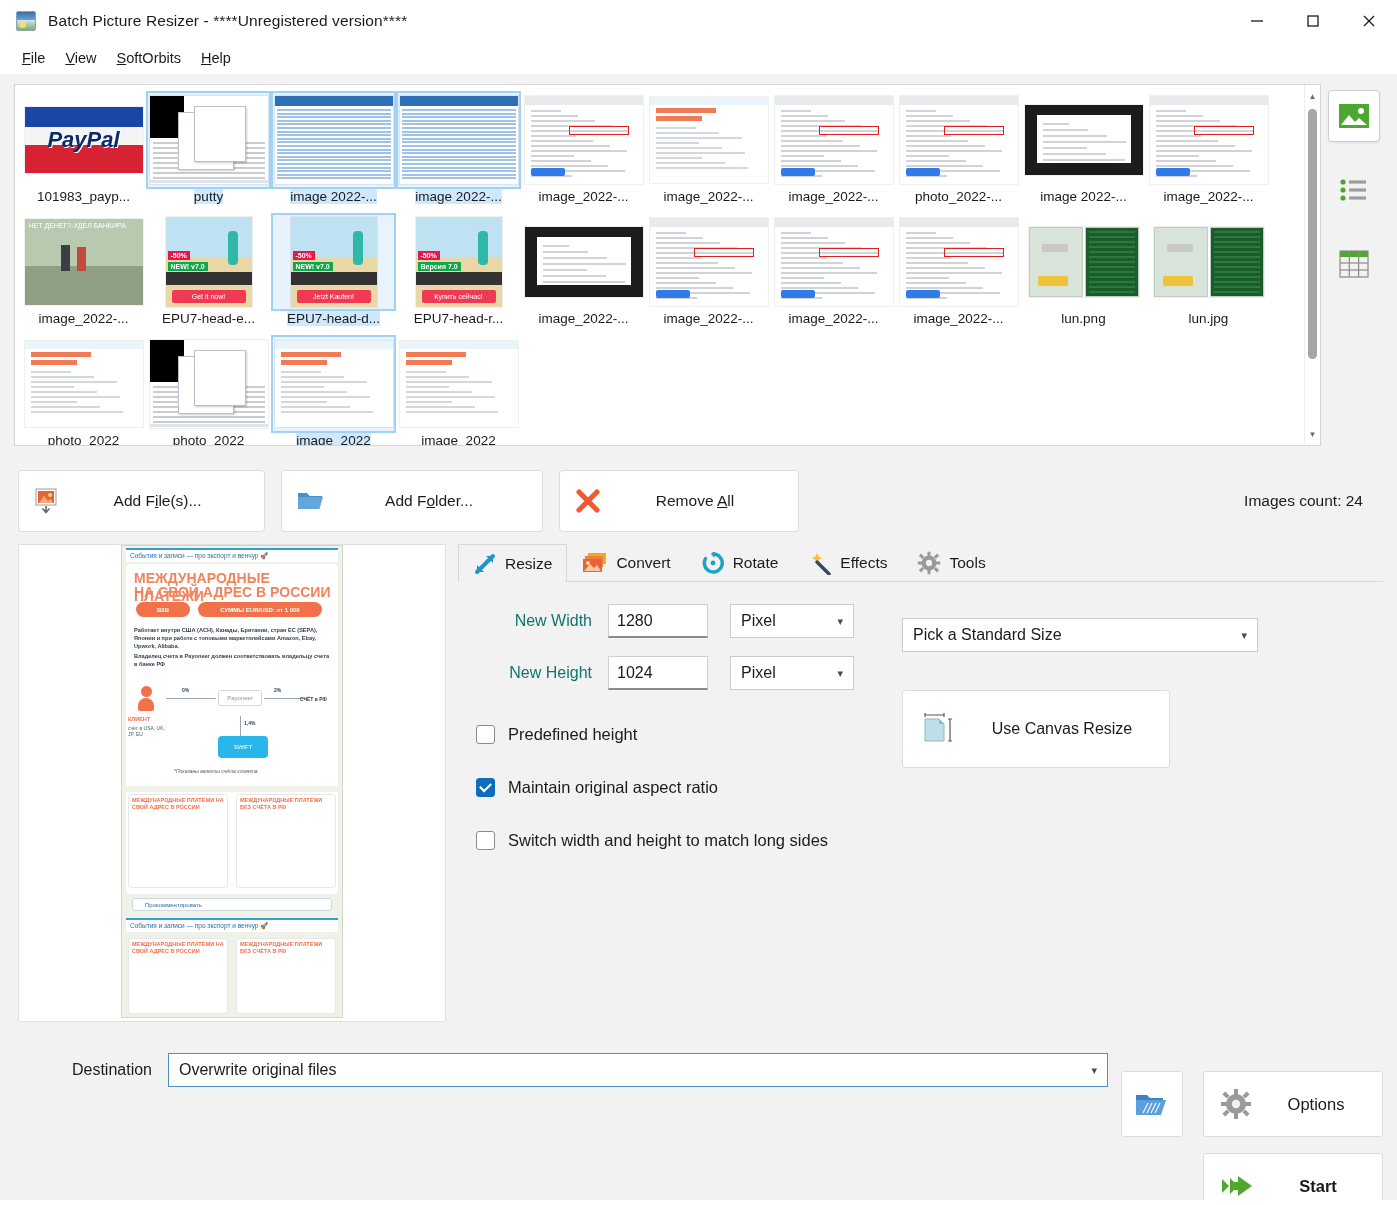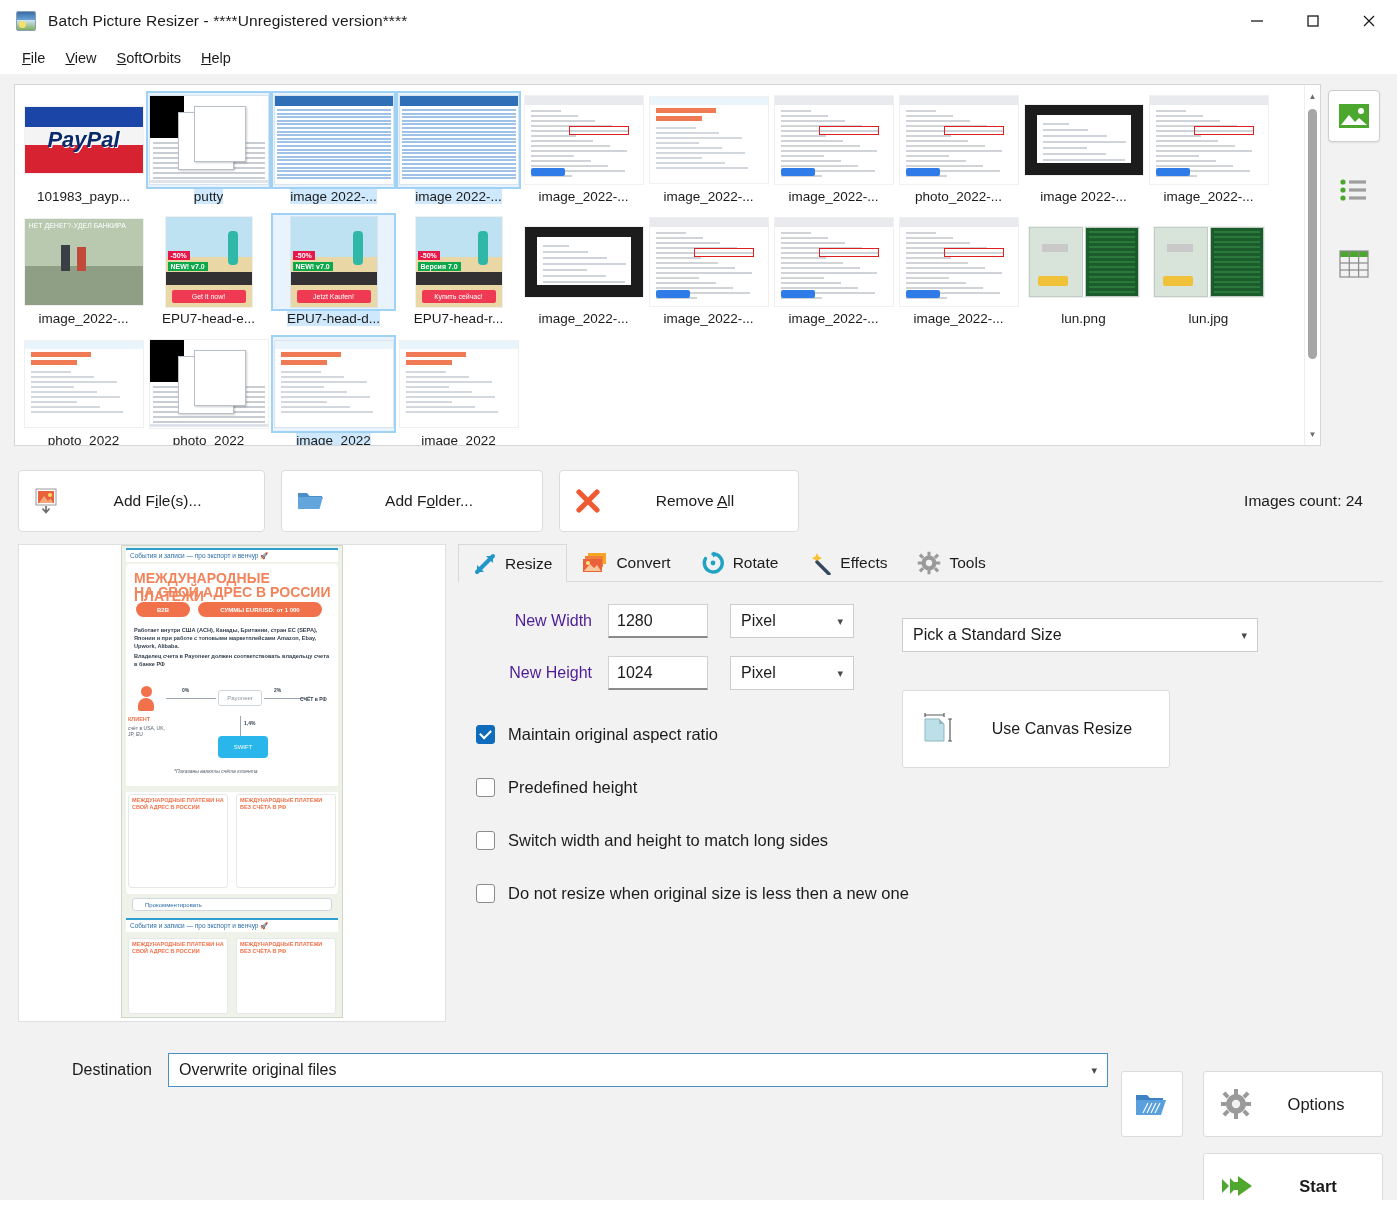--- a/index.html
+++ b/index.html
@@ -216,21 +216,21 @@
   .tab {
     display: flex; align-items: center; gap: 8px; height: 38px; padding: 0 14px;
     font-size: 15.5px; color: #1b1b1b; border: 1px solid transparent; border-bottom: none;
     cursor: default;
   }
   .tab.active { background: #f2f2f2; border-color: #d8d8d8; position: relative; top: 1px; }
 
   .panel { padding: 22px 0 0 0; flex: 1 1 auto; position: relative; }
 
   .field-row { display: flex; align-items: center; margin-bottom: 18px; }
-  .field-label { width: 150px; text-align: right; padding-right: 16px; font-size: 16px; color: #4c1d95; }
+  .field-label { width: 150px; text-align: right; padding-right: 16px; font-size: 16px; color: #0f766e; }
   .txtbox {
     width: 100px; height: 34px; background: #fff; border: 1px solid #d0d0d0;
     border-bottom: 2px solid #8a8a8a; font-size: 16px; color: #1b1b1b;
     padding: 0 8px; line-height: 32px;
   }
   .combo {
     height: 34px; background: #fff; border: 1px solid #cccccc;
     display: flex; align-items: center; padding: 0 10px; font-size: 16px; color: #1b1b1b;
     position: relative;
   }
@@ -995,34 +995,30 @@
             <path d="M4 8 h14 l5 5 v17 H4 Z" fill="#bcdfe8" stroke="#8fb9c4"></path>
             <path d="M18 8 v5 h5" fill="#8fb9c4"></path>
             <path d="M4 4 h19 M4 2 v4 M23 2 v4" stroke="#5a5a5a" stroke-width="1.2" fill="none"></path>
             <path d="M29 8 v22 M27 8 h4 M27 30 h4" stroke="#5a5a5a" stroke-width="1.2" fill="none"></path>
           </svg>
           <div class="lbl">Use Canvas Resize</div>
         </div>
 
         <div class="checks" id="checks">
             <div class="chkrow">
+              <div class="chk"></div>
+              <div class="chklbl">Predefined height</div>
+            </div>
+            <div class="chkrow">
               <div class="chk on"></div>
               <div class="chklbl">Maintain original aspect ratio</div>
-            </div>
-            <div class="chkrow">
-              <div class="chk"></div>
-              <div class="chklbl">Predefined height</div>
             </div>
             <div class="chkrow">
               <div class="chk"></div>
               <div class="chklbl">Switch width and height to match long sides</div>
-            </div>
-            <div class="chkrow">
-              <div class="chk"></div>
-              <div class="chklbl">Do not resize when original size is less then a new one</div>
             </div>
           </div>
       </div>
     </div>
   </div>
 
   <div class="bottom">
     <div class="destrow">
       <div class="destlbl">Destination</div>
       <div class="destcombo">

